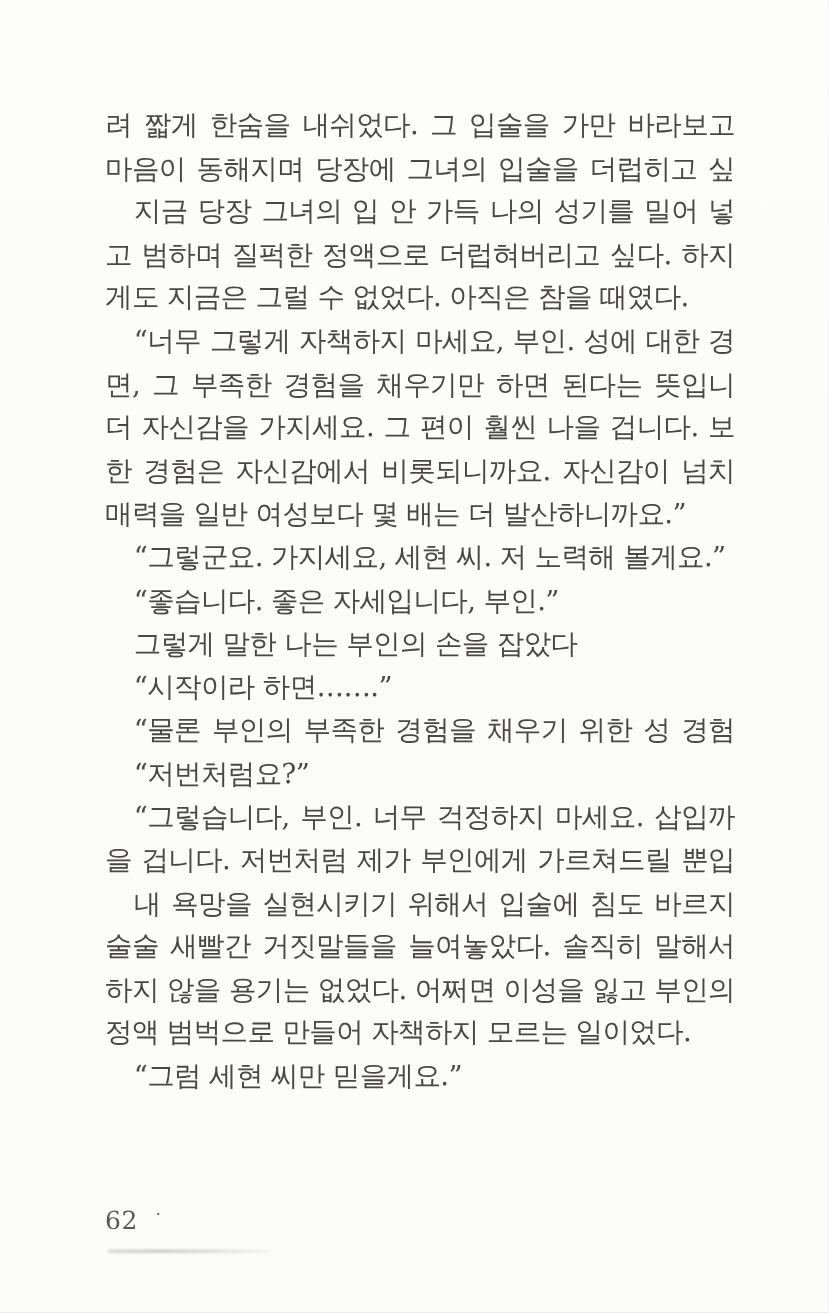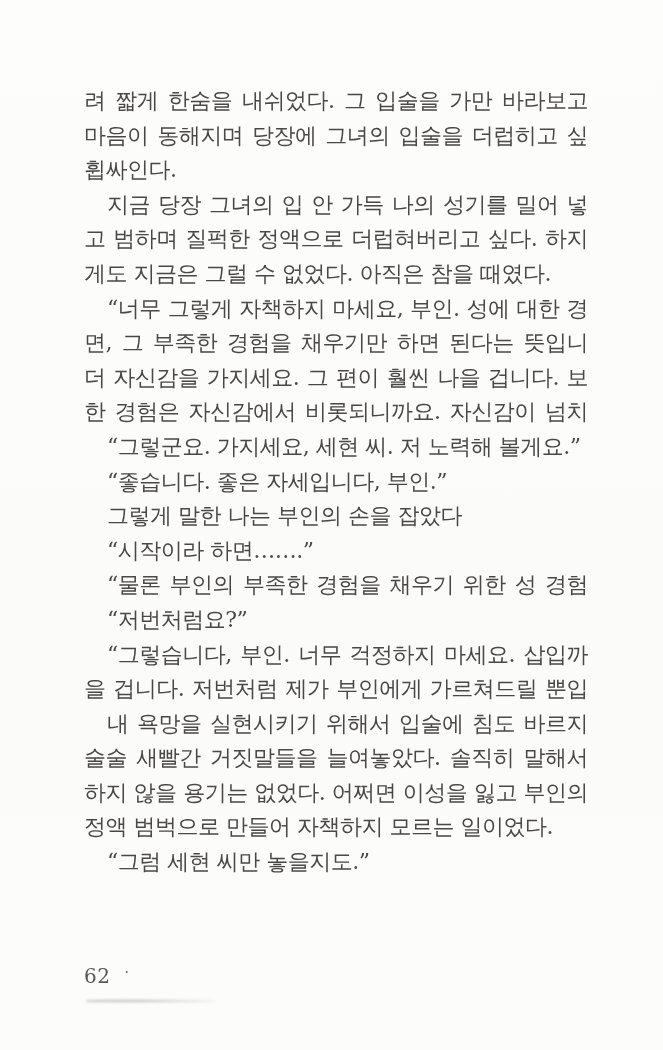--- a/index.html
+++ b/index.html
@@ -61,41 +61,41 @@
     border-radius: 2px;
   }
 </style>
 </head>
 <body>
 
 <div class="page">
   <div class="text-block">
     <div class="line">려 짧게 한숨을 내쉬었다. 그 입술을 가만 바라보고 있자니, 절로</div>
     <div class="line">마음이 동해지며 당장에 그녀의 입술을 더럽히고 싶다는 충동에</div>
-    <div class="line end">휩싸인다.</div>
     <div class="line in">지금 당장 그녀의 입 안 가득 나의 성기를 밀어 넣어, 몇 번이</div>
     <div class="line">고 범하며 질퍽한 정액으로 더럽혀버리고 싶다. 하지만 유감스럽</div>
     <div class="line end">게도 지금은 그럴 수 없었다. 아직은 참을 때였다.</div>
     <div class="line in">“너무 그렇게 자책하지 마세요, 부인. 성에 대한 경험이 없다</div>
     <div class="line">면, 그 부족한 경험을 채우기만 하면 된다는 뜻입니다. 그러니 좀</div>
     <div class="line">더 자신감을 가지세요. 그 편이 훨씬 나을 겁니다. 보통 성에 대</div>
     <div class="line">한 경험은 자신감에서 비롯되니까요. 자신감이 넘치는 여성은 그</div>
+    <div class="line end">매력을 일반 여성보다 몇 배는 더 발산하니까요.”</div>
     <div class="line in end">“그렇군요. 가지세요, 세현 씨. 저 노력해 볼게요.”</div>
     <div class="line in end">“좋습니다. 좋은 자세입니다, 부인.”</div>
     <div class="line in end">그렇게 말한 나는 부인의 손을 잡았다</div>
     <div class="line in end">“시작이라 하면…….”</div>
     <div class="line in end">“물론 부인의 부족한 경험을 채우기 위한 성 경험이지요.”</div>
     <div class="line in end">“저번처럼요?”</div>
     <div class="line in">“그렇습니다, 부인. 너무 걱정하지 마세요. 삽입까지는 하지 않</div>
     <div class="line end">을 겁니다. 저번처럼 제가 부인에게 가르쳐드릴 뿐입니다.”</div>
     <div class="line in">내 욕망을 실현시키기 위해서 입술에 침도 바르지 않은 채로,</div>
     <div class="line">술술 새빨간 거짓말들을 늘여놓았다. 솔직히 말해서 이번에 삽입</div>
     <div class="line">하지 않을 용기는 없었다. 어쩌면 이성을 잃고 부인의 온 몸을</div>
     <div class="line end">정액 범벅으로 만들어 자책하지 모르는 일이었다.</div>
-    <div class="line in end">“그럼 세현 씨만 놓을지도.”</div>
+    <div class="line in end">“그럼 세현 씨만 믿을게요.”</div>
   </div>
 
   <div class="footer">
     <span class="pgnum">62</span>
     <span class="sep">·</span>
   </div>
 
   <div class="scan-artifact"></div>
 </div>
 

